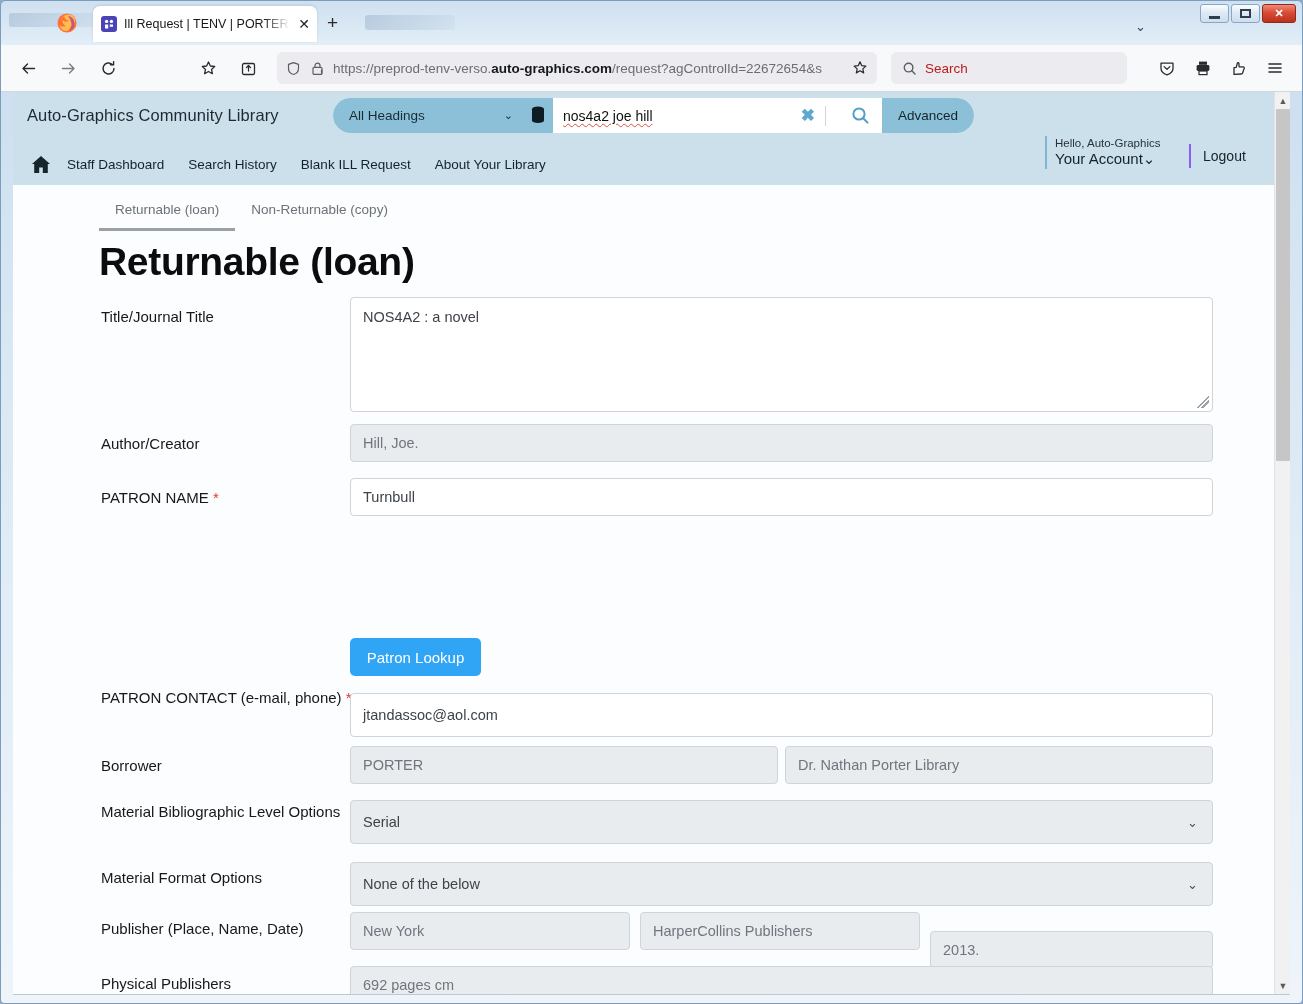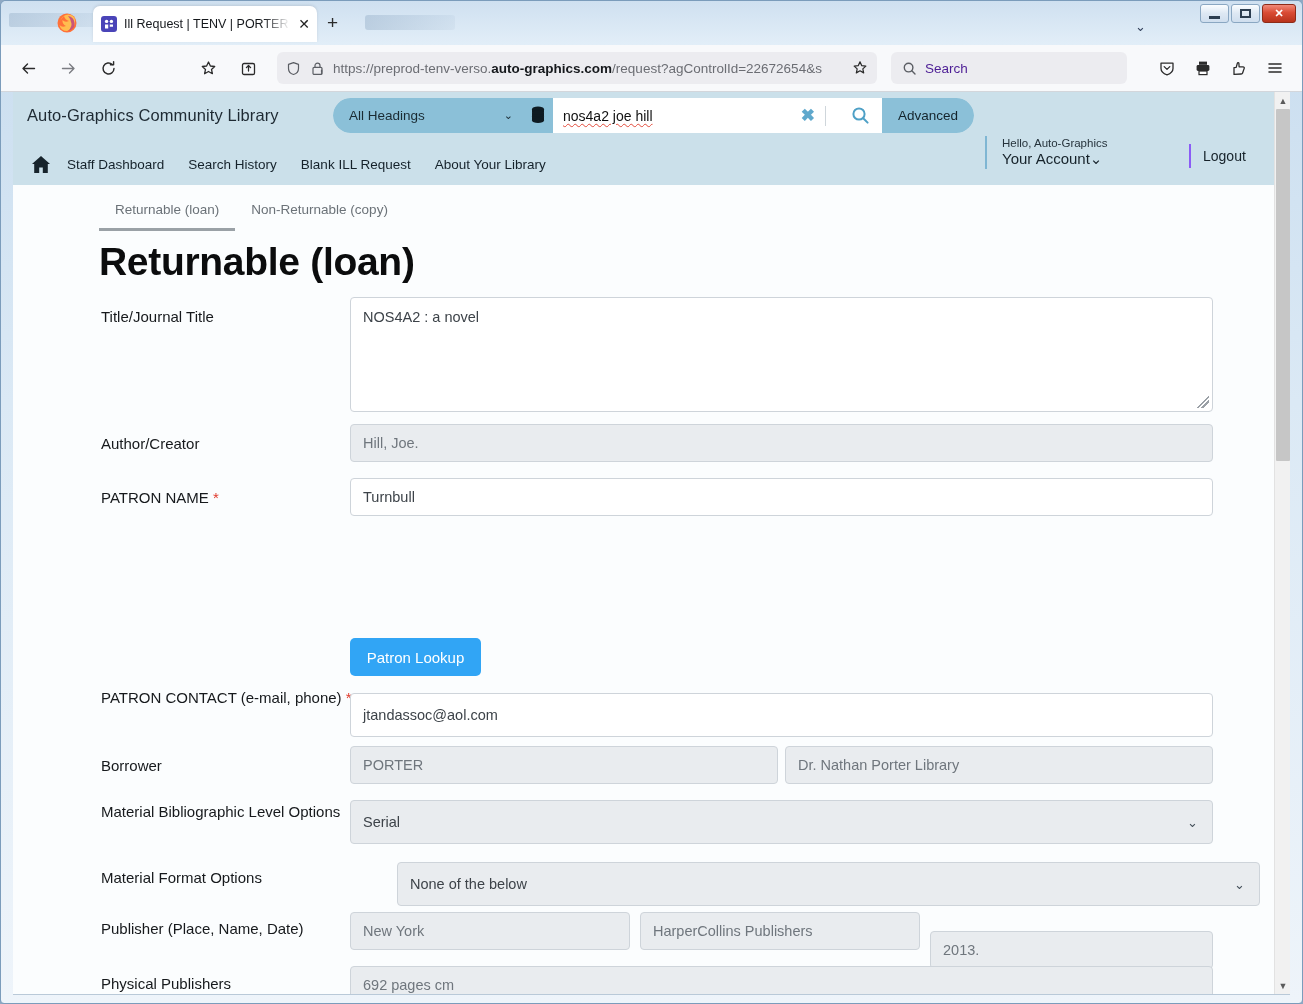--- a/index.html
+++ b/index.html
@@ -82,21 +82,21 @@
     flex: 0 0 600px; height: 32px; background:#ececf0; border-radius: 6px;
     display:flex; align-items:center; padding: 0 8px; gap: 7px; margin-left: 4px;
   }
   #urlbar .url-text { font-size:13.5px; color:#6b6d73; white-space:nowrap; overflow:hidden; flex:1; }
   #urlbar .url-text b { color:#15181c; font-weight:700; }
   #urlbar .url-text i { font-style:normal; color:#6b6d73;}
   #ffsearch {
     flex: 0 0 236px; height:32px; background:#ececf0; border-radius:6px;
     display:flex; align-items:center; gap:8px; padding:0 10px; margin-left:4px;
   }
-  #ffsearch .ph { font-size:13.5px; color:#4c1d95; }
+  #ffsearch .ph { font-size:13.5px; color:#b91c1c; }
   .nav-right { display:flex; align-items:center; gap: 6px; margin-left:auto;}
 
   
   #viewport {
     position:absolute; left: 12px; top: 91px; right: 12px; bottom: 8px;
     background:#fcfeff; overflow:hidden;
     border-bottom:1px solid #b9c9d8;
   }
   #page { position:absolute; left:0; top:0; right:16px; bottom:0; background:#fbfdfe; overflow:hidden;}
 
@@ -131,21 +131,21 @@
   #qclear { color:#5fa8cc; font-size:17px; font-weight:bold; padding: 0 6px; }
   #qdiv { width:1px; height:20px; background:#cfd6db; margin: 0 4px; align-self:center;}
   #qgo { width:44px; background:#fff; display:flex;align-items:center;justify-content:center;}
   #adv {
     background:#8bc0d8; color:#14242c; font-size:13.5px; display:flex; align-items:center;
     padding: 0 16px; border-radius: 0 18px 18px 0;
   }
   .hdr-icon { position:absolute; display:flex; align-items:center; justify-content:center;}
 
   #hello {
-    position:absolute; left:972px; top:44px; width:160px; padding-left:15px;
+    position:absolute; left:1032px; top:44px; width:160px; padding-left:8px;
     border-left:2px solid #7fb6d3; line-height:1.25;
   }
   #hello .l1 { font-size:11.5px; color:#26333c;}
   #hello .l2 { font-size:15px; color:#16222a;}
   #logout {
     position:absolute; left:1176px; top:52px; padding-left:12px;
     border-left:2px solid #8b5cf6; font-size:14px; color:#16222a; height:24px; line-height:24px;
   }
 
   #navlinks {
@@ -493,21 +493,21 @@
           <span>PORTER</span>
         </div>
 
         <div class="lbl" style="top:617px">Material Bibliographic Level Options</div>
         <div class="ctl sel" style="left:337px; top:615px; width:863px; height:44px;">
           <span>Serial</span>
           <span class="chev">⌄</span>
         </div>
 
         <div class="lbl" style="top:683px">Material Format Options</div>
-        <div class="ctl sel" style="left:337px; top:677px; width:863px; height:44px;margin-left:47px;">
+        <div class="ctl sel" style="left:337px; top:677px; width:863px; height:44px;">
           <span>None of the below</span>
           <span class="chev">⌄</span>
         </div>
 
         <div class="lbl" style="top:734px">Publisher (Place, Name, Date)</div>
         <div class="ctl ro" style="left:627px; top:727px; width:280px; height:38px;">
           <span>HarperCollins Publishers</span>
         </div>
         <div class="ctl ro" style="left:337px; top:727px; width:280px; height:38px;">
           <span>New York</span>

